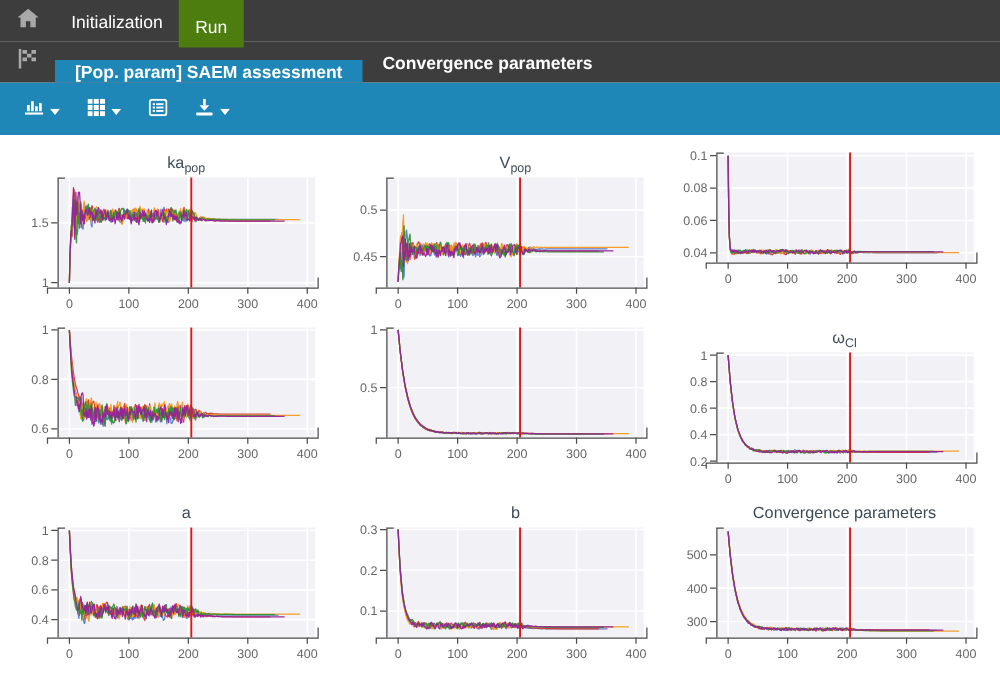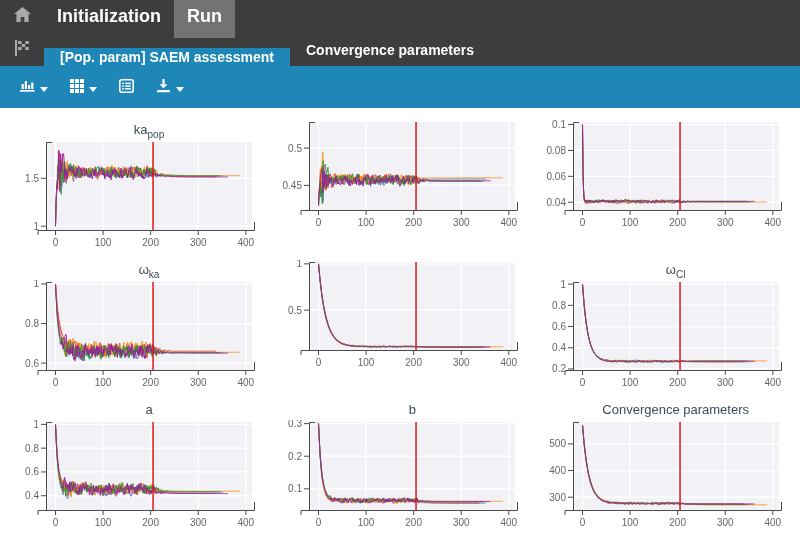--- a/index.html
+++ b/index.html
@@ -4,23 +4,23 @@
 <style>
   html,body{margin:0;padding:0}
   body{
     width:800px;height:550px;overflow:hidden;background:#fff;
     font-family:"Liberation Sans","DejaVu Sans",sans-serif;
     -webkit-font-smoothing:antialiased;
   }
   
   .topbar{height:33px;background:#3d3d3d;display:flex;position:relative;z-index:5}
   .icon-slot{width:44px;display:flex;align-items:center;justify-content:center;cursor:pointer}
-  .tab{color:#fff;font-size:18px;font-weight:700;display:flex;align-items:center;
+  .tab{color:#fff;font-size:14px;font-weight:400;display:flex;align-items:center;
        padding:0 13px;cursor:pointer;white-space:nowrap}
-  .tab-run{background:#737373;height:38px;align-items:flex-start}
+  .tab-run{background:#4d7c0f;height:38px;align-items:flex-end}
   .tab-run span{line-height:33px}
   .subbar{height:33px;background:#3d3d3d;display:flex;position:relative;z-index:2}
   .subtab{color:#fff;font-size:14px;font-weight:600;display:flex;align-items:center;
           padding:0 16px;cursor:pointer;white-space:nowrap}
   .subtab-active{background:#1e87b7;margin-top:15px}
   .toolbar{height:42px;background:#1e87b7;display:flex;align-items:center;padding-left:12px;gap:6px}
   .tbtn{display:flex;align-items:center;gap:5px;padding:6px 8px;background:transparent;
         border:none;cursor:pointer}
   
   .charts{display:grid;grid-template-columns:repeat(3,1fr);padding:12px 4px 0 6px;row-gap:6px}
@@ -166,20 +166,21 @@
         <text x="97.09006928406467" y="106" text-anchor="middle" font-size="10" fill="#666666">100</text>
         <line x1="144.66512702078523" x2="144.66512702078523" y1="90" y2="95" stroke="#4c4c4c" stroke-width="1"></line>
         <text x="144.66512702078523" y="106" text-anchor="middle" font-size="10" fill="#666666">200</text>
         <line x1="192.24018475750577" x2="192.24018475750577" y1="90" y2="95" stroke="#4c4c4c" stroke-width="1"></line>
         <text x="192.24018475750577" y="106" text-anchor="middle" font-size="10" fill="#666666">300</text>
         <line x1="239.8152424942263" x2="239.8152424942263" y1="90" y2="95" stroke="#4c4c4c" stroke-width="1"></line>
         <text x="239.8152424942263" y="106" text-anchor="middle" font-size="10" fill="#666666">400</text>
       </svg>
   </div>
   <div class="cell">
+    <div class="ctitle"><span>V</span><sub>pop</sub></div>
     <svg class="plot" width="250" height="114">
         <rect x="40" y="2" width="206" height="88" fill="#f2f1f6"></rect>
         <line x1="49.51501154734411" x2="49.51501154734411" y1="2" y2="90" stroke="#ffffff" stroke-width="1.3"></line>
         <line x1="97.09006928406467" x2="97.09006928406467" y1="2" y2="90" stroke="#ffffff" stroke-width="1.3"></line>
         <line x1="144.66512702078523" x2="144.66512702078523" y1="2" y2="90" stroke="#ffffff" stroke-width="1.3"></line>
         <line x1="192.24018475750577" x2="192.24018475750577" y1="2" y2="90" stroke="#ffffff" stroke-width="1.3"></line>
         <line x1="239.8152424942263" x2="239.8152424942263" y1="2" y2="90" stroke="#ffffff" stroke-width="1.3"></line>
         <line x1="40" x2="246" y1="65.38983050847456" y2="65.38983050847456" stroke="#ffffff" stroke-width="1.3"></line>
         <line x1="40" x2="246" y1="28.10169491525425" y2="28.10169491525425" stroke="#ffffff" stroke-width="1.3"></line>
         <polyline points="49.5,85.5 50.0,73.6 50.5,69.7 50.9,75.2 51.4,60.4 51.9,74.9 52.4,51.9 52.8,46.0 53.3,73.1 53.8,82.5 54.3,81.0 54.7,65.8 55.2,58.3 55.7,50.7 56.2,44.0 56.7,48.0 57.1,52.4 57.6,61.7 58.1,66.4 58.6,60.0 59.0,64.3 59.5,65.1 60.0,59.1 60.5,63.8 60.9,59.5 61.4,53.9 61.9,59.9 62.4,57.2 62.8,63.1 63.3,57.9 63.8,60.3 64.3,64.4 64.7,64.3 65.2,60.0 65.7,57.1 66.2,63.1 66.6,62.0 67.1,64.5 67.6,59.9 68.1,59.7 68.5,55.6 69.0,57.3 69.5,63.3 70.0,62.3 70.4,56.9 70.9,60.6 71.4,59.4 71.9,56.0 72.4,57.4 72.8,63.3 73.3,58.9 73.8,62.4 74.3,61.1 74.7,64.8 75.2,64.3 75.7,64.6 76.2,60.9 76.6,58.4 77.1,58.4 77.6,59.9 78.1,59.2 78.5,64.0 79.0,60.6 79.5,62.8 80.0,62.9 80.4,61.5 80.9,59.2 81.4,55.7 81.9,55.9 82.3,61.5 82.8,57.2 83.3,56.0 83.8,62.4 84.2,58.0 84.7,62.2 85.2,59.2 85.7,58.3 86.1,61.8 86.6,60.6 87.1,56.4 87.6,54.9 88.1,55.9 88.5,58.1 89.0,60.3 89.5,64.3 90.0,65.7 90.4,58.9 90.9,58.5 91.4,63.4 91.9,64.6 92.3,63.1 92.8,59.9 93.3,59.0 93.8,59.0 94.2,62.9 94.7,57.3 95.2,57.8 95.7,58.2 96.1,55.4 96.6,61.0 97.1,64.5 97.6,63.0 98.0,58.4 98.5,62.2 99.0,64.5 99.5,65.0 99.9,61.5 100.4,61.2 100.9,63.3 101.4,64.6 101.8,66.3 102.3,58.9 102.8,63.5 103.3,59.0 103.8,59.5 104.2,59.9 104.7,63.7 105.2,64.4 105.7,59.6 106.1,61.9 106.6,64.2 107.1,60.9 107.6,62.0 108.0,62.8 108.5,59.8 109.0,63.7 109.5,64.6 109.9,59.9 110.4,62.2 110.9,63.0 111.4,65.6 111.8,64.5 112.3,62.3 112.8,60.6 113.3,64.2 113.7,63.4 114.2,64.1 114.7,65.5 115.2,65.1 115.6,64.1 116.1,63.5 116.6,63.4 117.1,58.8 117.5,60.5 118.0,62.2 118.5,58.1 119.0,57.6 119.5,58.8 119.9,57.0 120.4,61.2 120.9,58.3 121.4,60.2 121.8,57.3 122.3,62.7 122.8,58.5 123.3,58.7 123.7,57.2 124.2,59.4 124.7,61.8 125.2,61.0 125.6,59.3 126.1,57.3 126.6,59.6 127.1,57.8 127.5,55.1 128.0,61.6 128.5,64.3 129.0,64.0 129.4,58.6 129.9,60.3 130.4,58.2 130.9,59.0 131.3,62.8 131.8,64.9 132.3,61.8 132.8,62.6 133.2,62.4 133.7,63.1 134.2,59.7 134.7,61.8 135.2,64.7 135.6,58.9 136.1,63.8 136.6,58.4 137.1,60.2 137.5,58.1 138.0,56.4 138.5,57.2 139.0,55.5 139.4,55.4 139.9,54.9 140.4,55.7 140.9,60.8 141.3,62.3 141.8,64.4 142.3,60.4 142.8,56.3 143.2,59.8 143.7,56.2 144.2,58.1 144.7,59.4 145.1,63.4 145.6,59.7 146.1,60.2 146.6,61.0 147.0,63.4 147.5,63.5 148.0,58.5 148.5,60.7 148.9,62.9 149.4,62.6 149.9,58.4 150.4,59.4 150.8,59.9 151.3,60.1 151.8,61.1 152.3,60.0 152.8,59.7 153.2,59.0 153.7,58.0 154.2,57.9 154.7,57.8 155.1,58.7 155.6,58.9 156.1,58.9 156.6,58.8 157.0,58.4 157.5,58.9 158.0,59.2 158.5,59.2 158.9,59.4 159.4,59.5 159.9,59.8 160.4,59.3 160.8,59.6 161.3,59.1 161.8,59.4 162.3,59.4 162.7,59.0 163.2,59.3 163.7,59.1 164.2,59.1 164.6,59.0 165.1,59.1 165.6,59.3 166.1,59.4 166.5,59.4 167.0,59.3 167.5,59.1 168.0,59.2 168.5,59.2 168.9,59.0 169.4,59.1 169.9,59.0 170.4,59.0 170.8,59.1 171.3,59.1 171.8,59.0 172.3,59.0 172.7,59.1 173.2,59.0 173.7,59.1 174.2,59.0 174.6,59.0 175.1,59.0 175.6,59.0 176.1,59.1 176.5,59.0 177.0,59.0 177.5,59.0 178.0,59.0 178.4,59.0 178.9,59.0 179.4,59.1 179.9,59.0 180.3,59.1 180.8,59.1 181.3,59.0 181.8,59.0 182.2,59.0 182.7,59.0 183.2,59.0 183.7,59.0 184.2,59.0 184.6,59.0 185.1,59.0 185.6,59.0 186.1,59.0 186.5,59.0 187.0,59.0 187.5,59.0 188.0,59.0 188.4,59.0 188.9,59.0 189.4,59.0 189.9,59.0 190.3,59.0 190.8,59.0 191.3,59.0 191.8,59.0 192.2,59.0 192.7,59.0 193.2,59.0 193.7,59.0 194.1,59.0 194.6,59.0 195.1,59.0 195.6,59.0 196.0,59.0 196.5,59.0 197.0,59.0 197.5,59.0 197.9,59.0 198.4,59.0 198.9,59.0 199.4,59.0 199.9,59.0 200.3,59.0 200.8,59.0 201.3,59.0 201.8,59.0 202.2,59.0 202.7,59.0 203.2,59.0 203.7,59.0 204.1,59.0 204.6,59.0 205.1,59.0 205.6,59.0 206.0,59.0 206.5,59.0 207.0,59.0 207.5,59.0 207.9,59.0 208.4,59.0 208.9,59.0 209.4,59.0 209.8,59.0 210.3,59.0 210.8,59.0 211.3,59.0 211.7,59.0 212.2,59.0 212.7,59.0 213.2,59.0 213.6,59.0 214.1,59.0 214.6,59.0 215.1,59.0 215.6,59.0 216.0,59.0 216.5,59.0 217.0,59.0" fill="none" stroke="#5b79c7" stroke-width="1" stroke-opacity="0.95" stroke-linejoin="round"></polyline>
@@ -240,21 +241,20 @@
         <text x="97.09006928406467" y="106" text-anchor="middle" font-size="10" fill="#666666">100</text>
         <line x1="144.66512702078523" x2="144.66512702078523" y1="90" y2="95" stroke="#4c4c4c" stroke-width="1"></line>
         <text x="144.66512702078523" y="106" text-anchor="middle" font-size="10" fill="#666666">200</text>
         <line x1="192.24018475750577" x2="192.24018475750577" y1="90" y2="95" stroke="#4c4c4c" stroke-width="1"></line>
         <text x="192.24018475750577" y="106" text-anchor="middle" font-size="10" fill="#666666">300</text>
         <line x1="239.8152424942263" x2="239.8152424942263" y1="90" y2="95" stroke="#4c4c4c" stroke-width="1"></line>
         <text x="239.8152424942263" y="106" text-anchor="middle" font-size="10" fill="#666666">400</text>
       </svg>
   </div>
   <div class="cell">
-    <div class="ctitle"><span>ω</span><sub>ka</sub></div>
     <svg class="plot" width="250" height="114">
         <rect x="40" y="2" width="206" height="88" fill="#f2f1f6"></rect>
         <line x1="49.51501154734411" x2="49.51501154734411" y1="2" y2="90" stroke="#ffffff" stroke-width="1.3"></line>
         <line x1="97.09006928406467" x2="97.09006928406467" y1="2" y2="90" stroke="#ffffff" stroke-width="1.3"></line>
         <line x1="144.66512702078523" x2="144.66512702078523" y1="2" y2="90" stroke="#ffffff" stroke-width="1.3"></line>
         <line x1="192.24018475750577" x2="192.24018475750577" y1="2" y2="90" stroke="#ffffff" stroke-width="1.3"></line>
         <line x1="239.8152424942263" x2="239.8152424942263" y1="2" y2="90" stroke="#ffffff" stroke-width="1.3"></line>
         <line x1="40" x2="246" y1="83.07865168539325" y2="83.07865168539325" stroke="#ffffff" stroke-width="1.3"></line>
         <line x1="40" x2="246" y1="43.52808988764044" y2="43.52808988764044" stroke="#ffffff" stroke-width="1.3"></line>
         <line x1="40" x2="246" y1="3.9775280898876417" y2="3.9775280898876417" stroke="#ffffff" stroke-width="1.3"></line>

